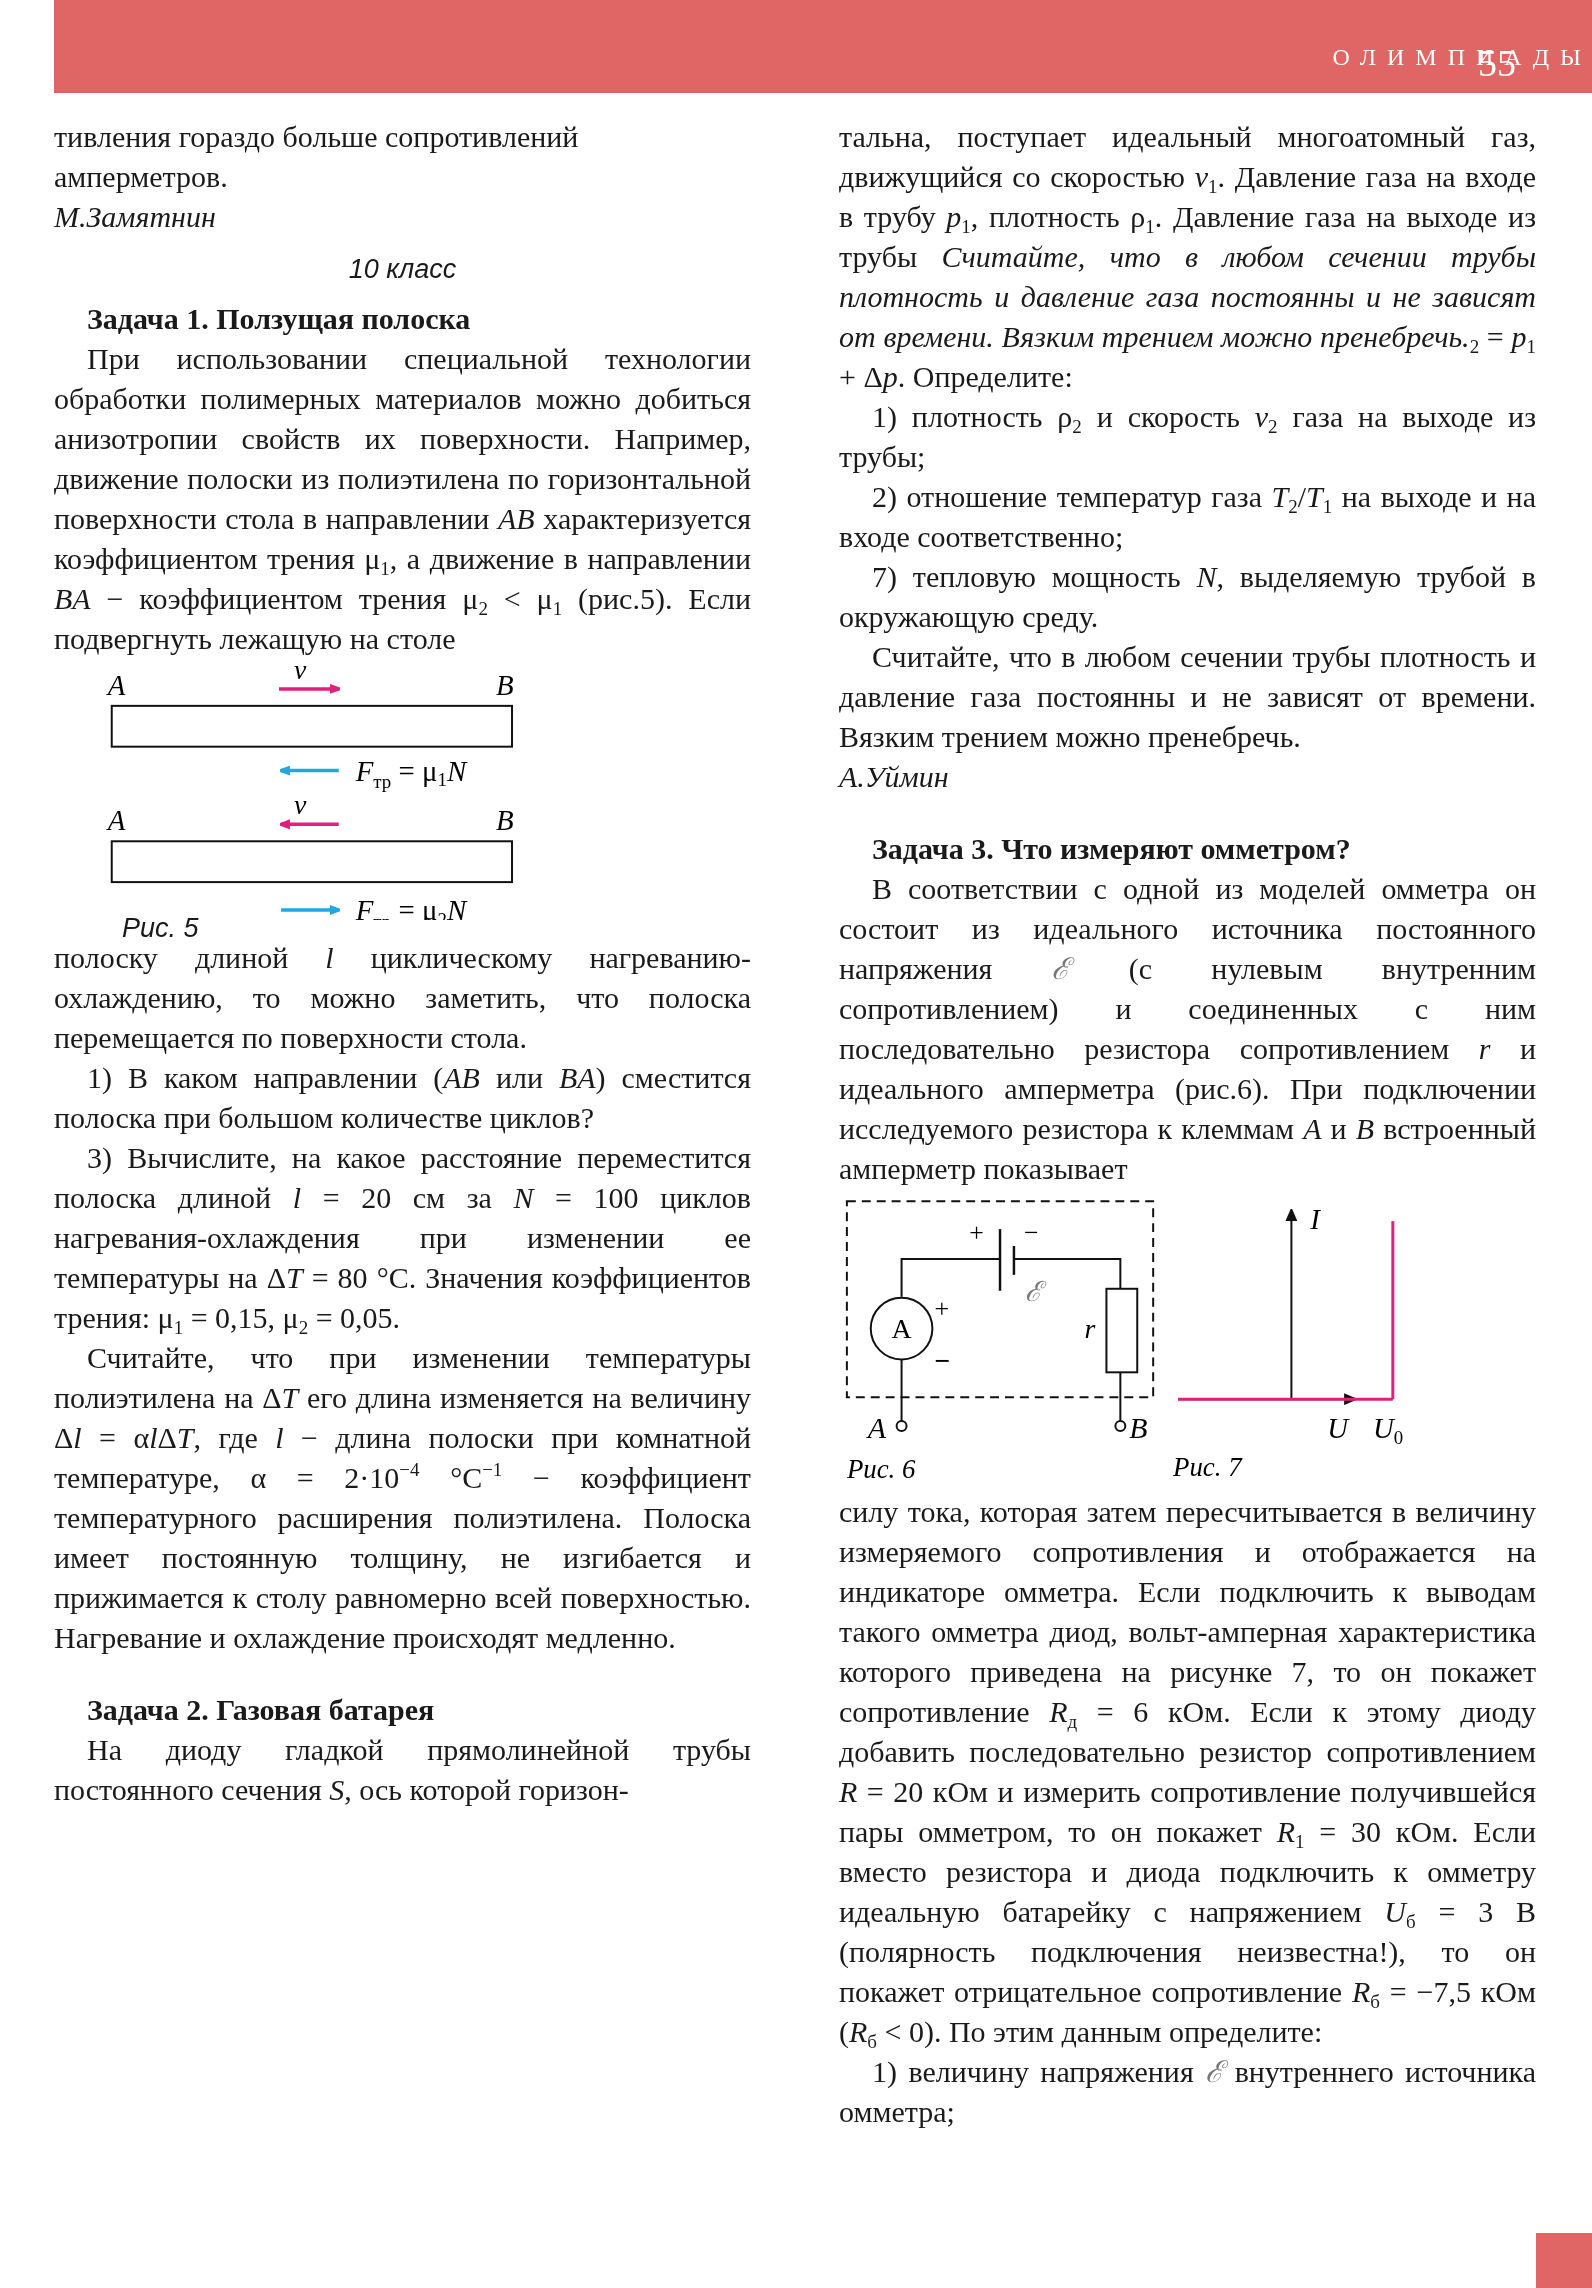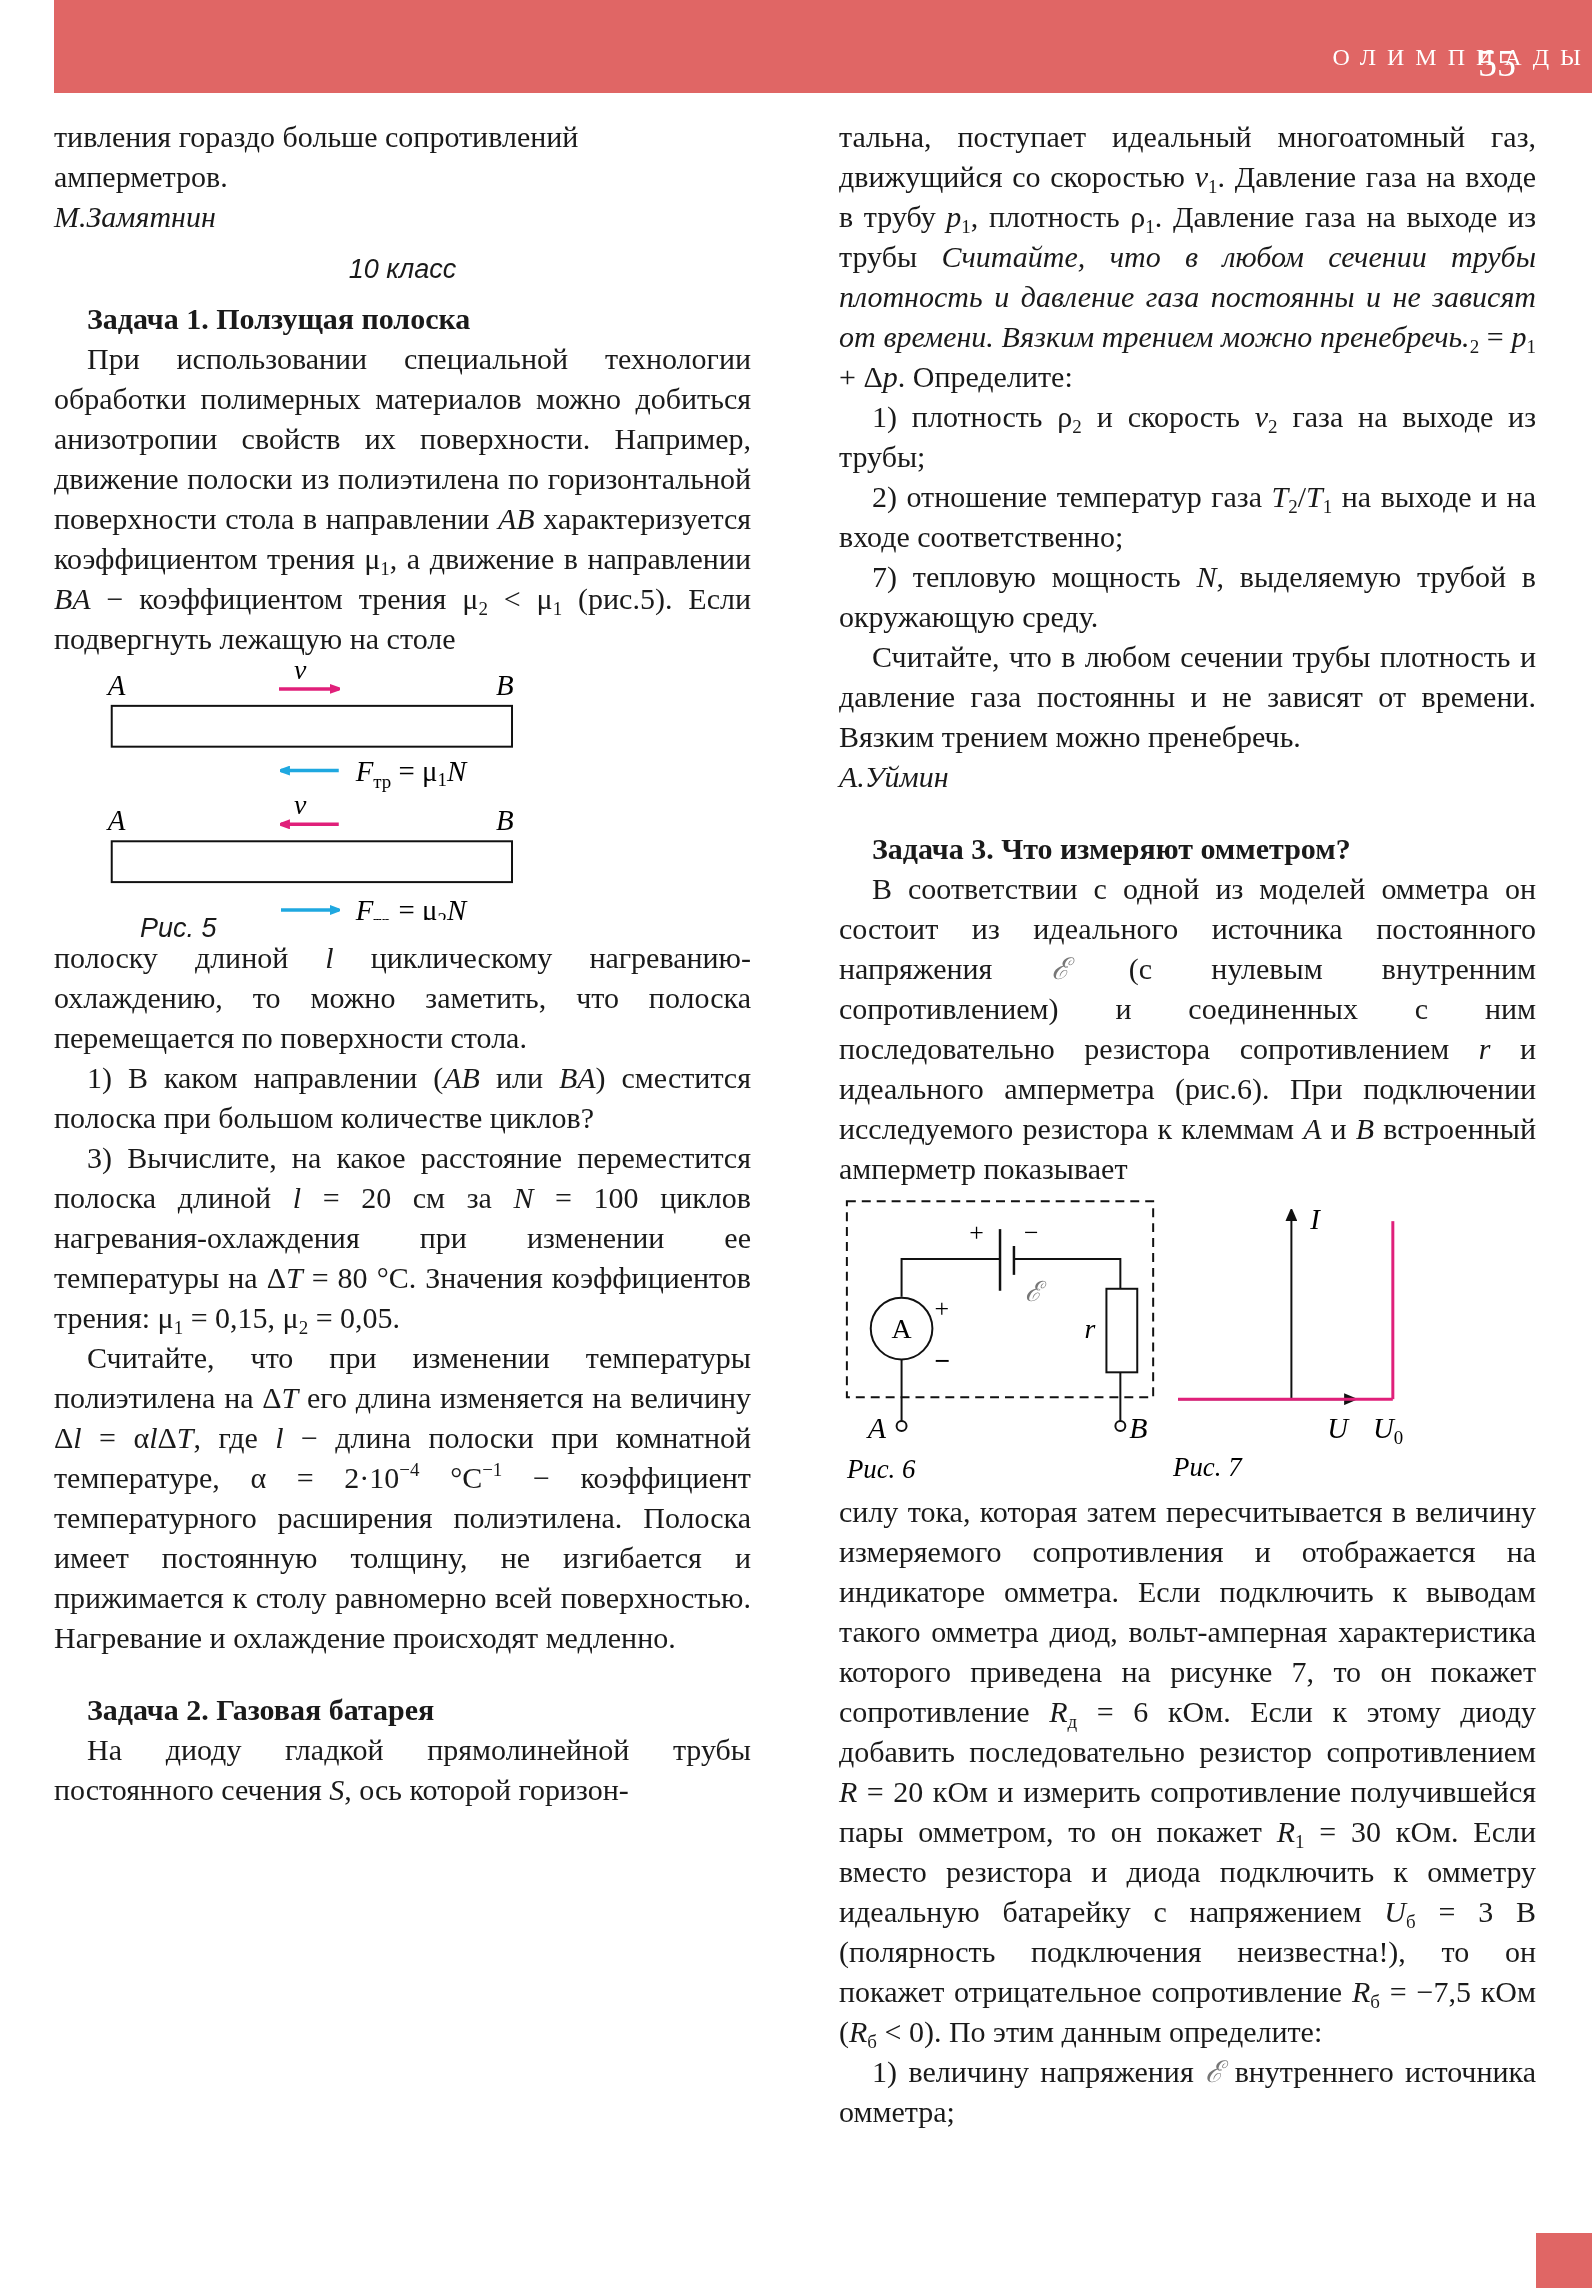--- a/index.html
+++ b/index.html
@@ -64,21 +64,21 @@
     <g transform="translate(0,176)">
       <text x="58" y="-4" font-size="29" font-style="italic">A</text>
       <text x="448" y="-4" font-size="29" font-style="italic">B</text>
       <text x="245" y="-20" font-size="28" font-style="italic">v</text>
       <line x1="290" y1="-10" x2="232" y2="-10" stroke="#E0207A" stroke-width="3.5" marker-end="url(#am)"></line>
       <rect x="62" y="7" width="402" height="41" fill="#fff" stroke="#111" stroke-width="2"></rect>
       <line x1="232" y1="76" x2="290" y2="76" stroke="#1FA8E0" stroke-width="3.5" marker-end="url(#ab)"></line>
       <text x="307" y="86" font-size="29"><tspan font-style="italic">F</tspan><tspan font-size="19" dy="8">тр</tspan><tspan dy="-8"> = μ</tspan><tspan font-size="19" dy="6">2</tspan><tspan dy="-6" font-style="italic">N</tspan></text>
     </g>
   </svg>
-  <div class="figcap" style="margin:-8px 0 -6px 86px;line-height:32px;">Рис. 5</div>
+  <div class="figcap" style="margin:-8px 0 -6px 68px;line-height:32px;">Рис. 5</div>
 
   <p><span>полоску длиной </span><i>l</i><span> циклическому нагреванию-охлаждению, то можно заметить, что полоска перемещается по поверхности стола.</span></p>
   <p class="ind"><span>1) В каком направлении (</span><i>AB</i><span> или </span><i>BA</i><span>) сместится полоска при большом количестве циклов?</span></p>
   <p class="ind"><span>3) Вычислите, на какое расстояние переместится полоска длиной </span><i>l</i><span> = 20 см за </span><i>N</i><span> = 100 циклов нагревания-охлаждения при изменении ее температуры на Δ</span><i>T</i><span> = 80 °С. Значения коэффициентов трения: μ</span><sub>1</sub><span> = 0,15,  μ</span><sub>2</sub><span> = 0,05.</span></p>
   <p class="ind"><span>Считайте, что при изменении температуры полиэтилена на Δ</span><i>T</i><span> его длина изменяется на величину Δ</span><i>l</i><span> = α</span><i>l</i><span>Δ</span><i>T</i><span>, где </span><i>l</i><span> − длина полоски при комнатной температуре, α = 2·10</span><sup>−4</sup><span> °С</span><sup>−1</sup><span> − коэффициент температурного расширения полиэтилена. Полоска имеет постоянную толщину, не изгибается и прижимается к столу равномерно всей поверхностью. Нагревание и охлаждение происходят медленно.</span></p>
   <p class="task gap">Задача 2. Газовая батарея</p>
   <p class="ind"><span>На диоду гладкой прямолинейной трубы постоянного сечения </span><i>S</i><span>, ось которой горизон-</span></p>
 </div>
 
 <div class="col colR">

